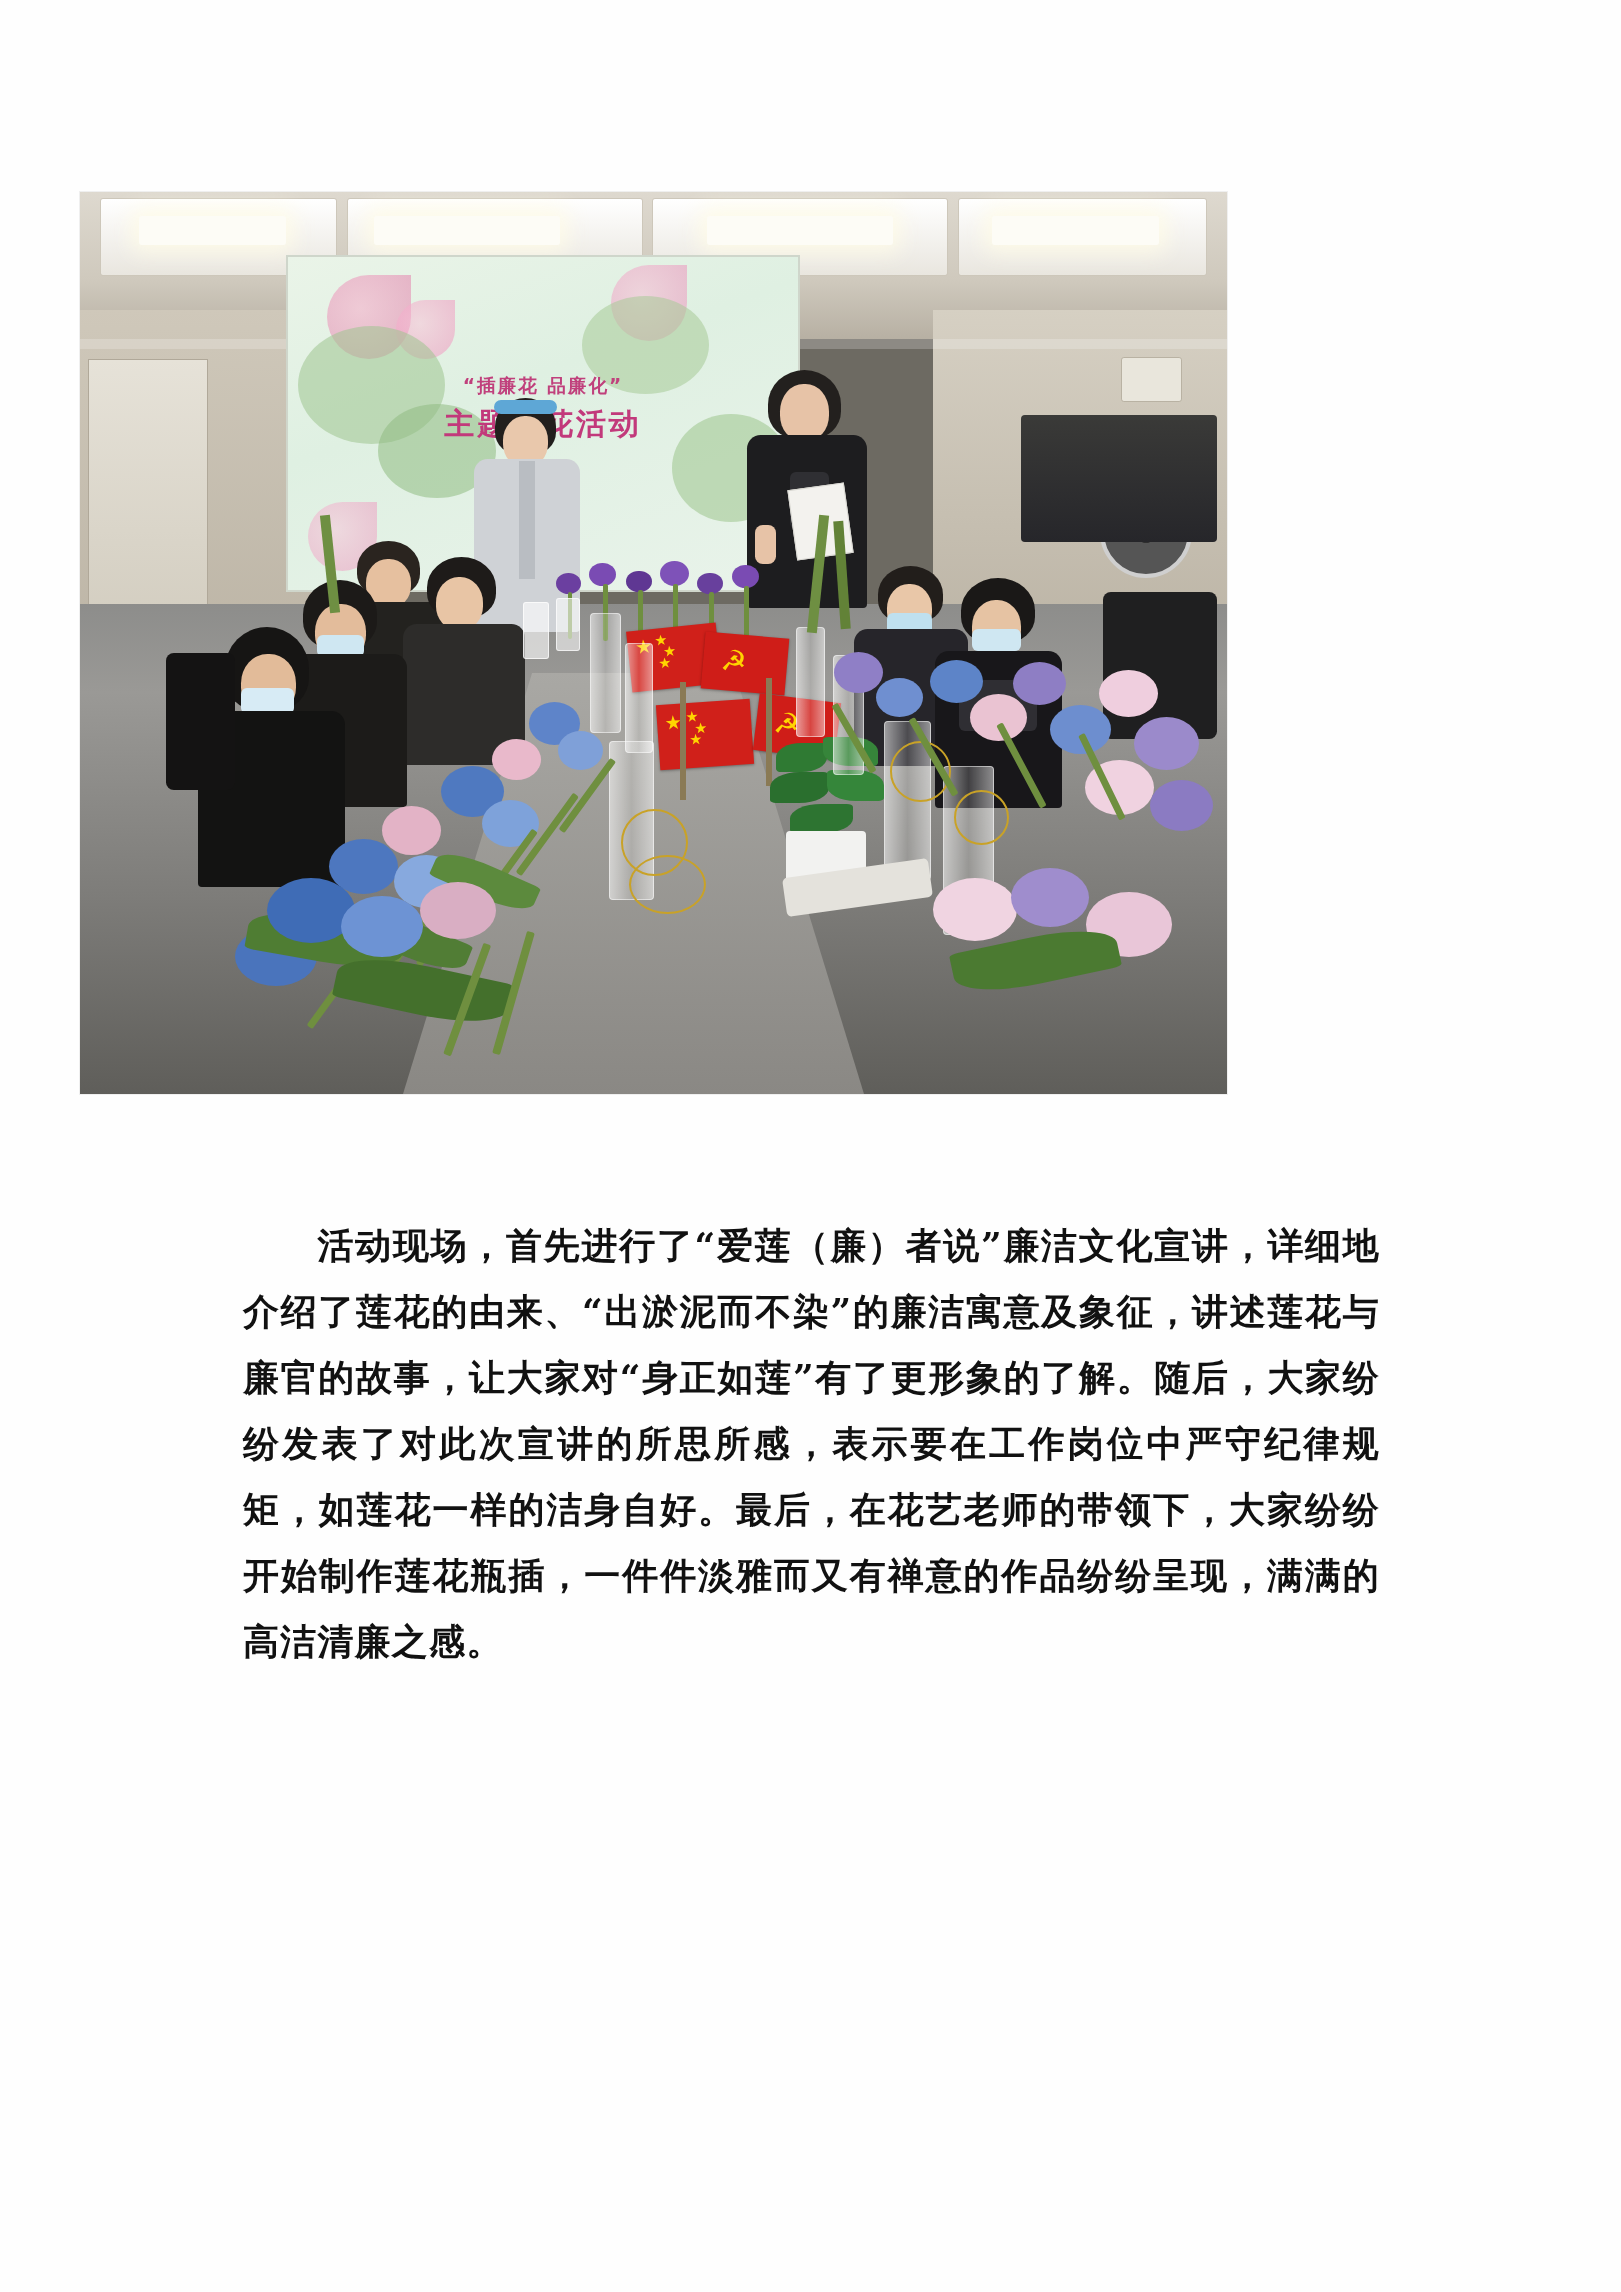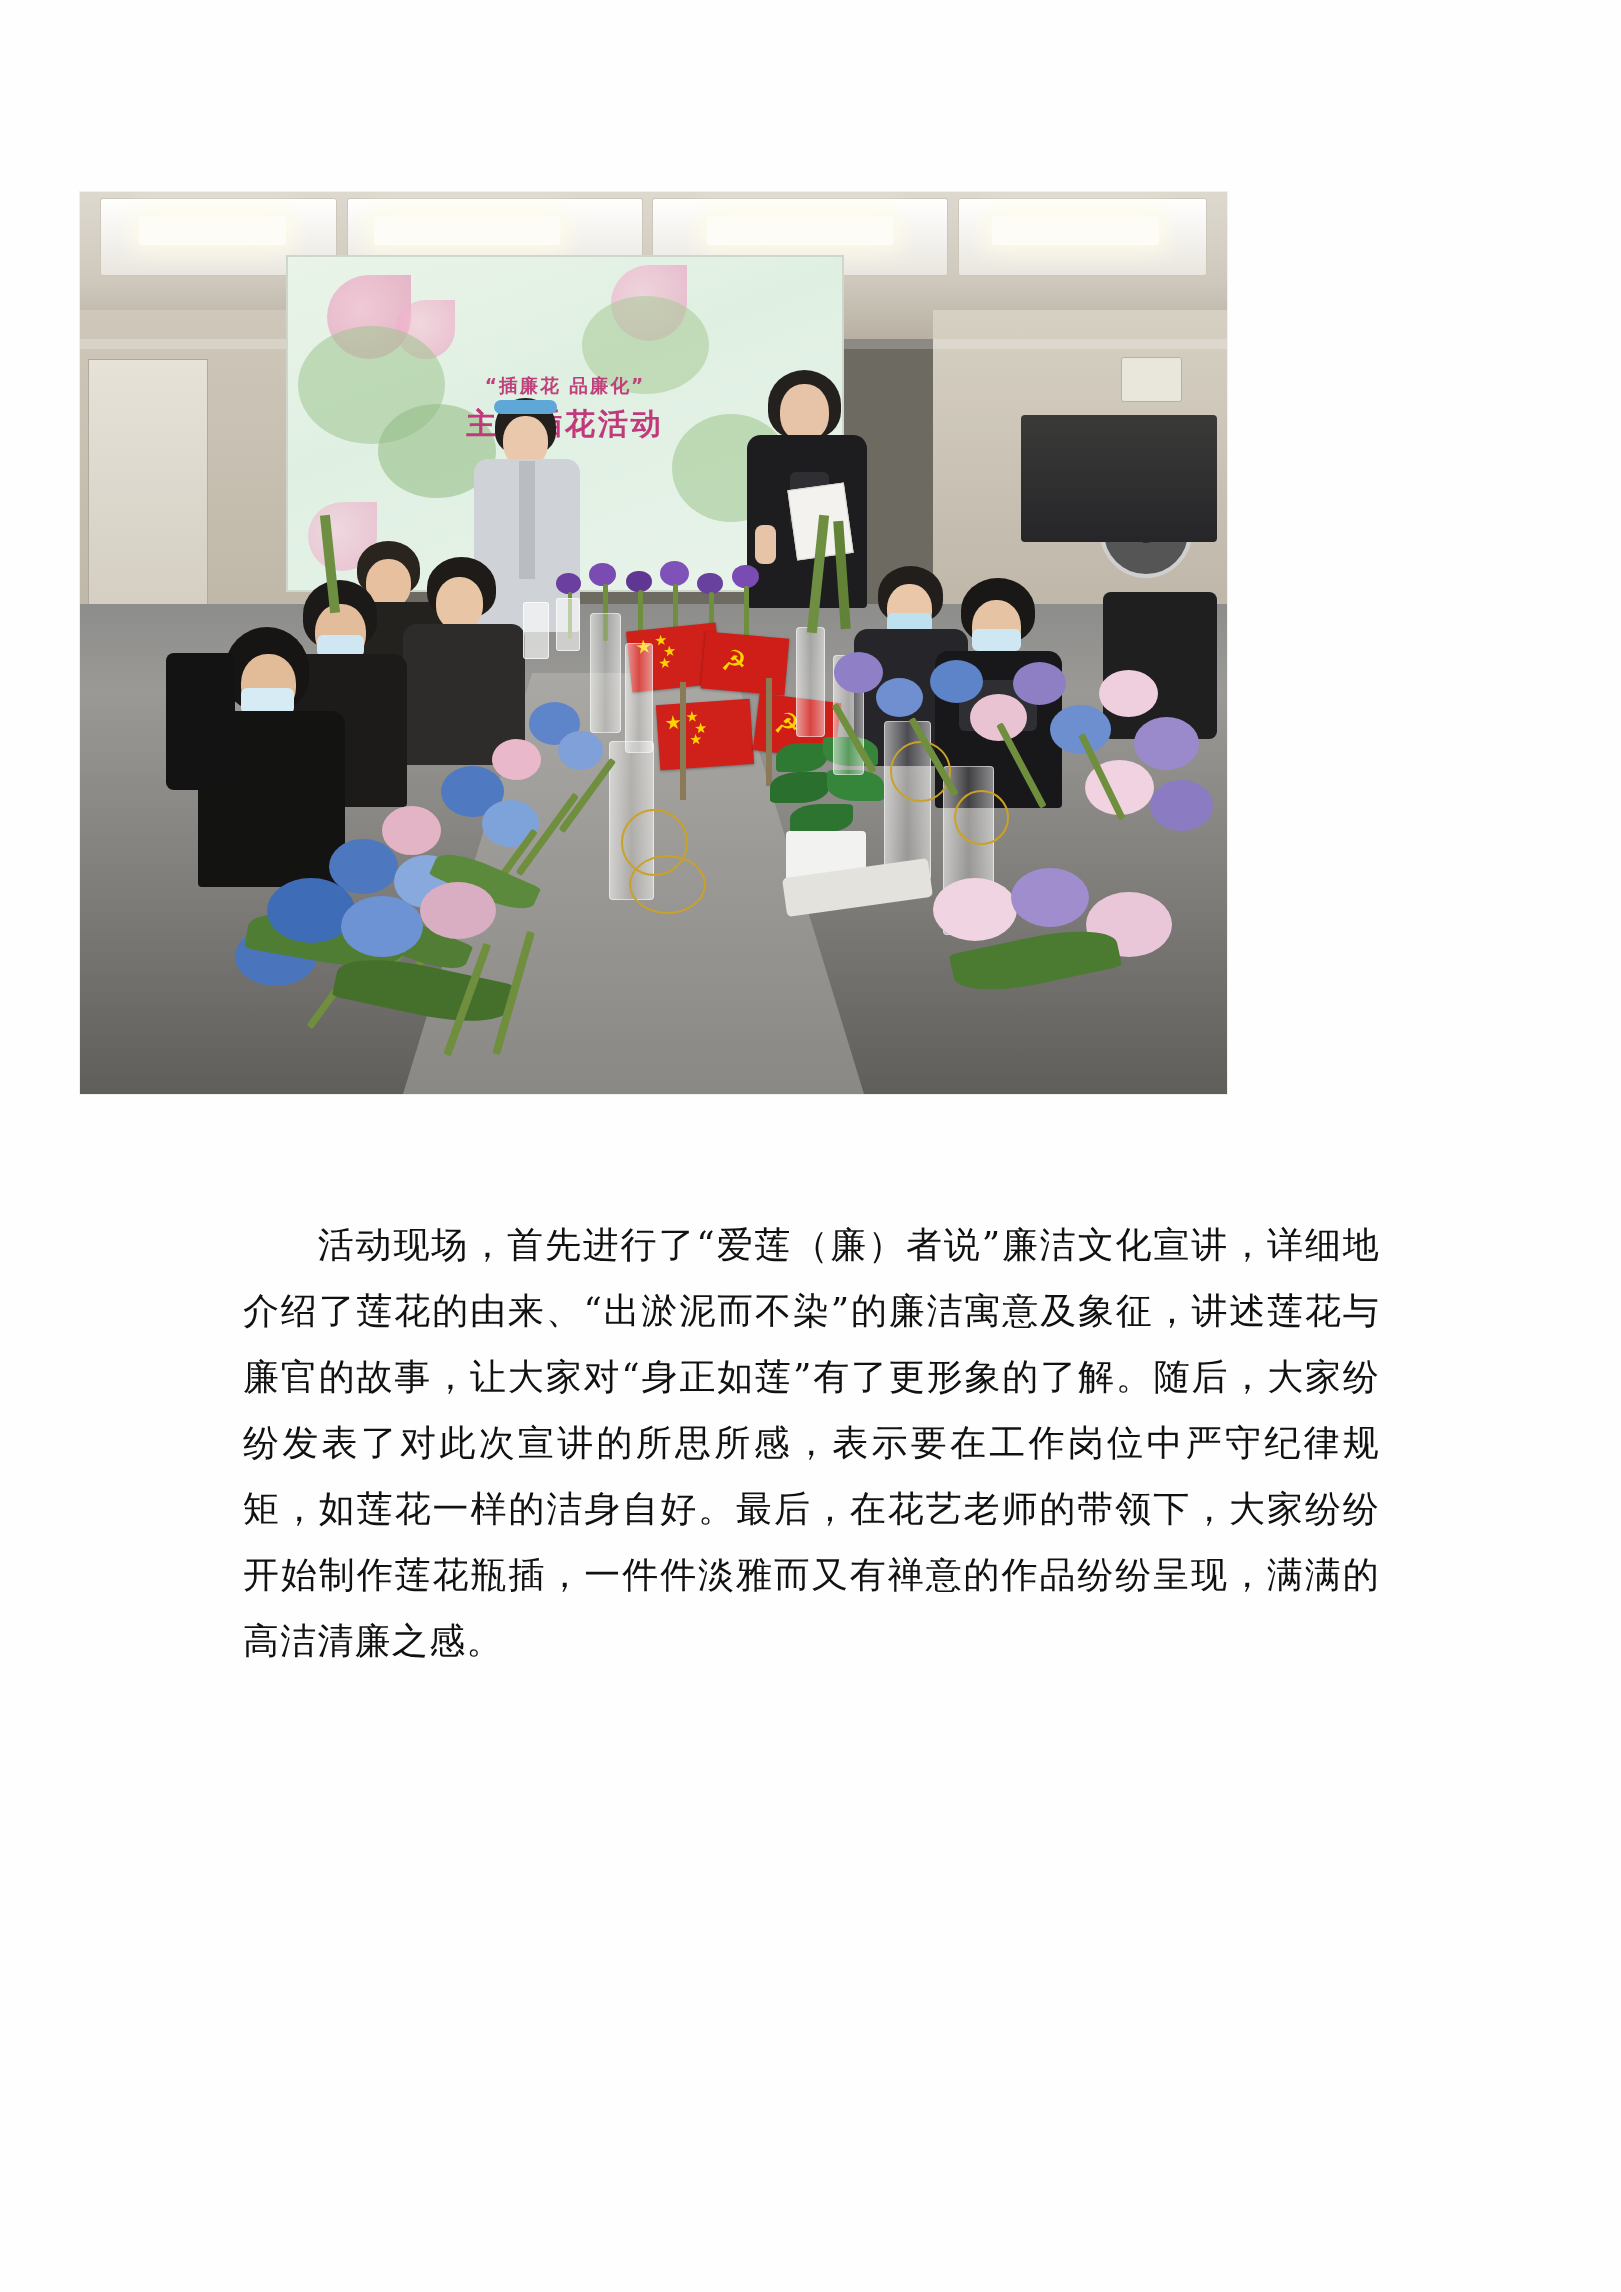--- a/index.html
+++ b/index.html
@@ -88,21 +88,20 @@
   .projector:before {
     content:""; position:absolute; left: 37px; top:-19.6px; width: 15.7px; height:21.6px;
     background:#3a3a3a;
   }
 
   
   .screen {
     position:absolute; left: 206px; top: 63px; width: 510px; height: 333px;
     background: linear-gradient(160deg,#eaf4e8 0%, #dff0e2 40%, #e9f3ea 100%);
     border: 2px solid #cfd6cb;
-    padding-left: 44px;
   }
   .lotus {
     position:absolute; border-radius: 50% 0 50% 50%;
     opacity: .55;
   }
   .leaf {
     position:absolute; background:#9fc490; border-radius: 50%;
     opacity:.55;
   }
   .screen-title1 {
@@ -180,20 +179,21 @@
     left: 243px;
     top: 1176px;
     width: 1137px;
     font-size: 36px;
     line-height: 66px;
     letter-spacing: 1.2px;
     text-align: justify;
     text-justify: inter-character;
     color: #111;
     font-family: "DejaVu Serif", "Liberation Serif", serif;
+    font-weight: bold;
   }
   .para .indent { display:inline-block; width: 74px; }
 </style>
 </head>
 <body>
 
 <div class="page">
 
   <div class="photo-wrap">
     <div class="photo">

